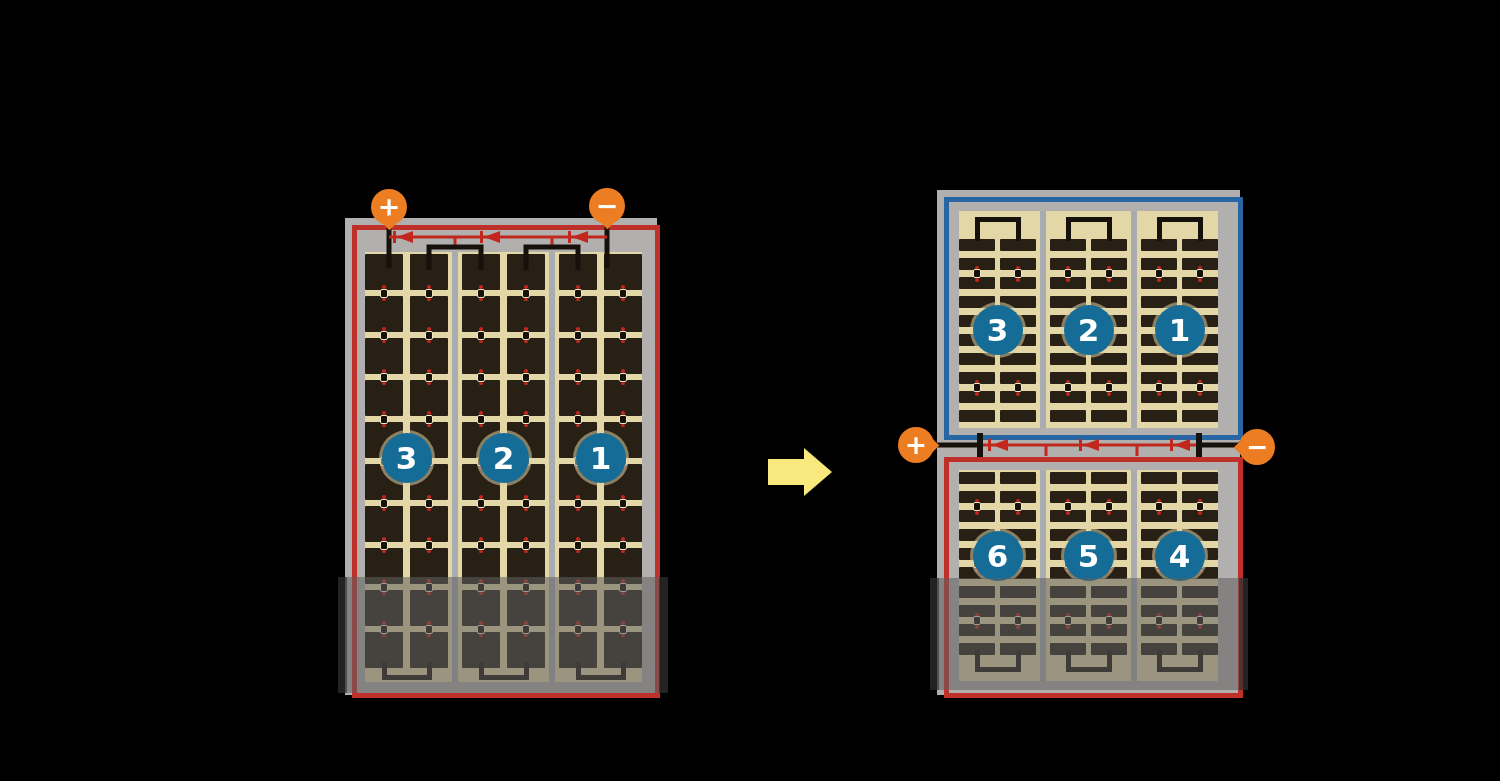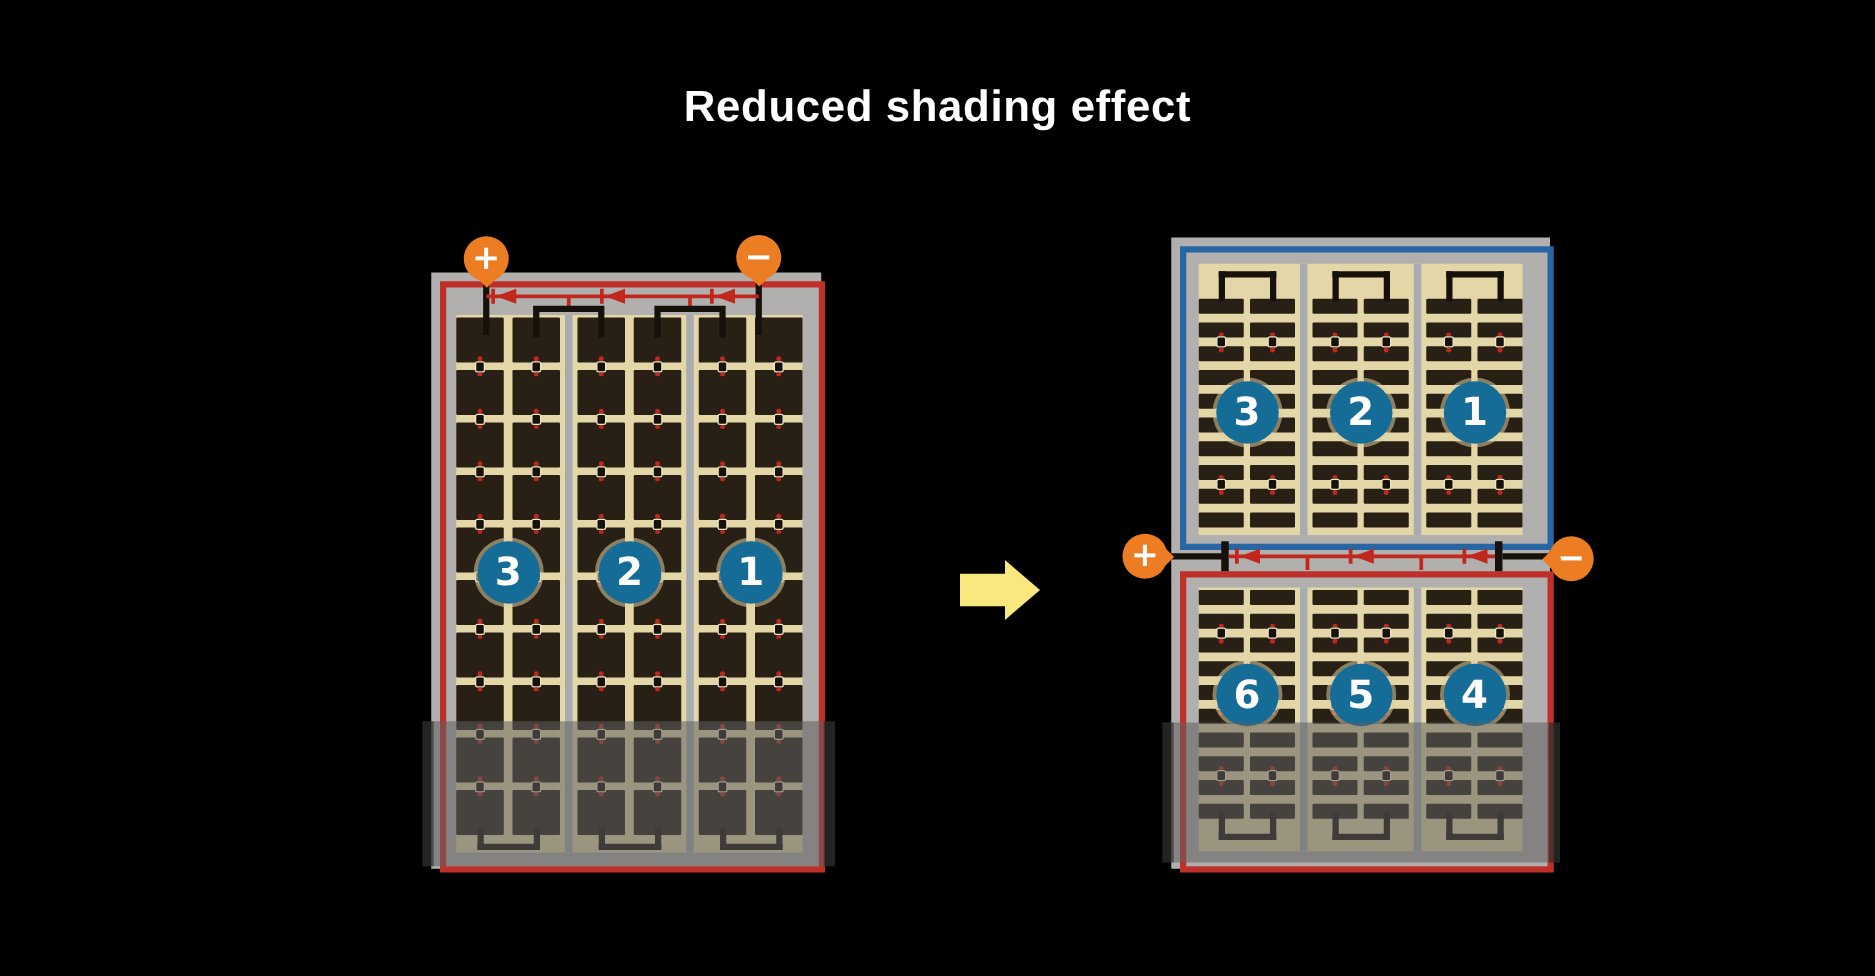--- a/index.html
+++ b/index.html
@@ -40,21 +40,20 @@
   .arrow-shaft{position:absolute;left:768px;top:459px;width:36px;height:26px;background:#f9e87e;}
   .arrow-head{position:absolute;left:804px;top:448px;width:0;height:0;
       border-top:24px solid transparent;border-bottom:24px solid transparent;
       border-left:28px solid #f9e87e;}
 </style>
 </head>
 <body>
 
 <div class="stage">
 
-  <div class="title">Reduced shading effect</div>
 
   <div class="module">
     <div class="frame" style="left:345px;top:218px;width:312px;height:477px"></div>
     <div class="mborder" style="left:352px;top:225px;width:298px;height:463px"></div>
     <div class="tan" id="tanL" style="left:365px;top:252px;width:277px;height:430px">
         <div class="divider" style="left: 87px;"></div>
         <div class="divider" style="left: 184px;"></div>
         <div class="cell" style="left: 0px; top: 2px; width: 38px; height: 36px;"></div>
         <div class="cell" style="left: 45px; top: 2px; width: 38px; height: 36px;"></div>
         <div class="cell" style="left: 0px; top: 44px; width: 38px; height: 36px;"></div>

